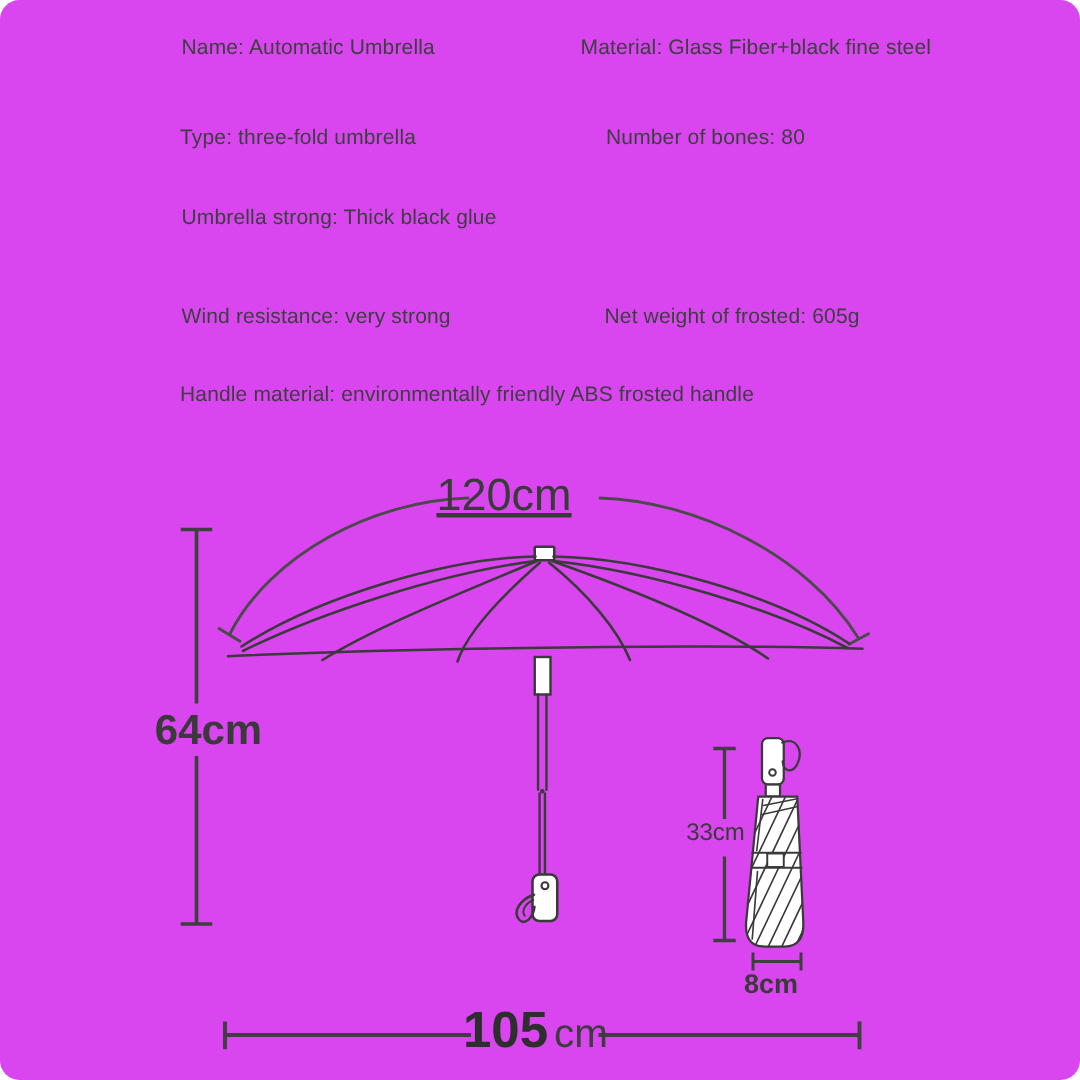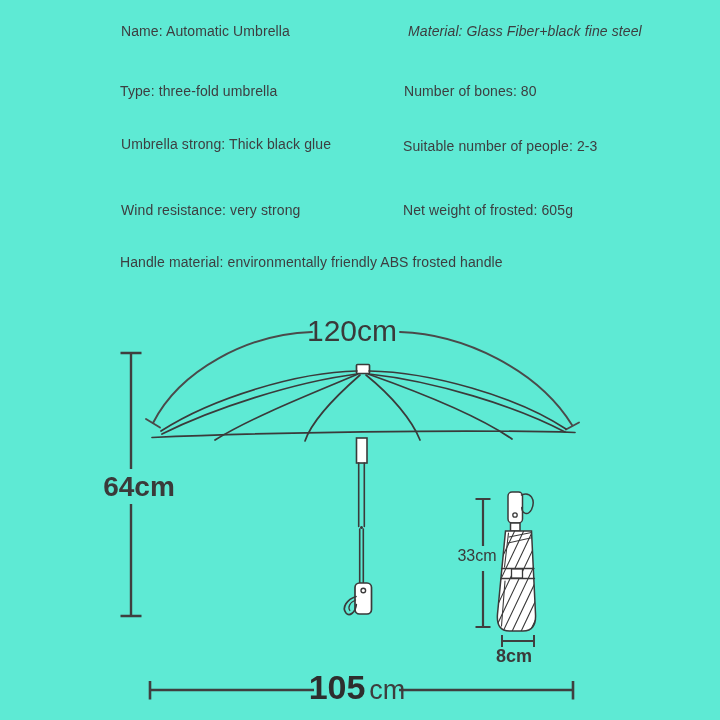--- a/index.html
+++ b/index.html
@@ -1,47 +1,46 @@
 <!DOCTYPE html>
 <html><head>
 <meta charset="utf-8">
 <style>
   html,body{margin:0;padding:0;background:#fff;}
   .canvas{
-    position:relative;width:720px;height:720px;background:#5eead4;overflow:hidden;
-    font-family:"Liberation Sans","DejaVu Sans",sans-serif;color:#3d3e40;
+    position:relative;width:720px;height:720px;background:#d946ef;overflow:hidden;
+    font-family:"Liberation Sans","DejaVu Sans",sans-serif;color:#3d3e40;border-radius:13px;
   }
   .spec{position:absolute;font-size:14px;letter-spacing:.1px;white-space:nowrap;color:#3d3e40;}
-  .l1{left:121px;top:23px;}  .r1{left:408px;top:23px;font-style:italic;}
+  .l1{left:121px;top:23px;}  .r1{left:387px;top:23px;}
   .l2{left:120px;top:83px;}  .r2{left:404px;top:83px;}
   .l3{left:121px;top:136px;} .r3{left:403px;top:138px;}
   .l4{left:121px;top:202px;} .r4{left:403px;top:202px;}
   .l5{left:120px;top:254px;}
   .dim{position:absolute;transform:translateX(-50%);white-space:nowrap;color:#3a3a3a;}
-  .dim-120{left:352px;top:314px;font-size:30px;font-weight:500;}
+  .dim-120{left:336px;top:314px;font-size:30px;font-weight:500;text-decoration:underline;}
   .dim-64{left:139px;top:471px;font-size:28px;font-weight:700;}
   .dim-33{left:477px;top:547px;font-size:16px;font-weight:500;}
   .dim-8{left:514px;top:646px;font-size:18px;font-weight:700;}
   .dim-105{left:357px;top:668px;font-size:34px;}
   .dim-105 .num{font-weight:700;color:#2e2e2e;}
   .dim-105 .unit{font-weight:400;font-size:27px;color:#3d3d3d;margin-left:4px;}
   svg.art{position:absolute;left:0;top:0;}
   svg.art *{vector-effect:none;}
 </style>
 </head>
 <body>
 
 <div class="canvas">
 
   <div class="spec l1">Name: Automatic Umbrella</div>
   <div class="spec r1">Material: Glass Fiber+black fine steel</div>
   <div class="spec l2">Type: three-fold umbrella</div>
   <div class="spec r2">Number of bones: 80</div>
   <div class="spec l3">Umbrella strong: Thick black glue</div>
-  <div class="spec r3">Suitable number of people: 2-3</div>
   <div class="spec l4">Wind resistance: very strong</div>
   <div class="spec r4">Net weight of frosted: 605g</div>
   <div class="spec l5">Handle material: environmentally friendly ABS frosted handle</div>
 
   <svg class="art" width="720" height="720" viewBox="0 0 720 720">
     <defs>
       <clipPath id="foldClip">
         <path d="M 505.5,531 L 531.5,531 L 535.5,614 Q 536.5,631 523,631 L 509.5,631 Q 496,631 497.5,614 Z"></path>
       </clipPath>
     </defs>

